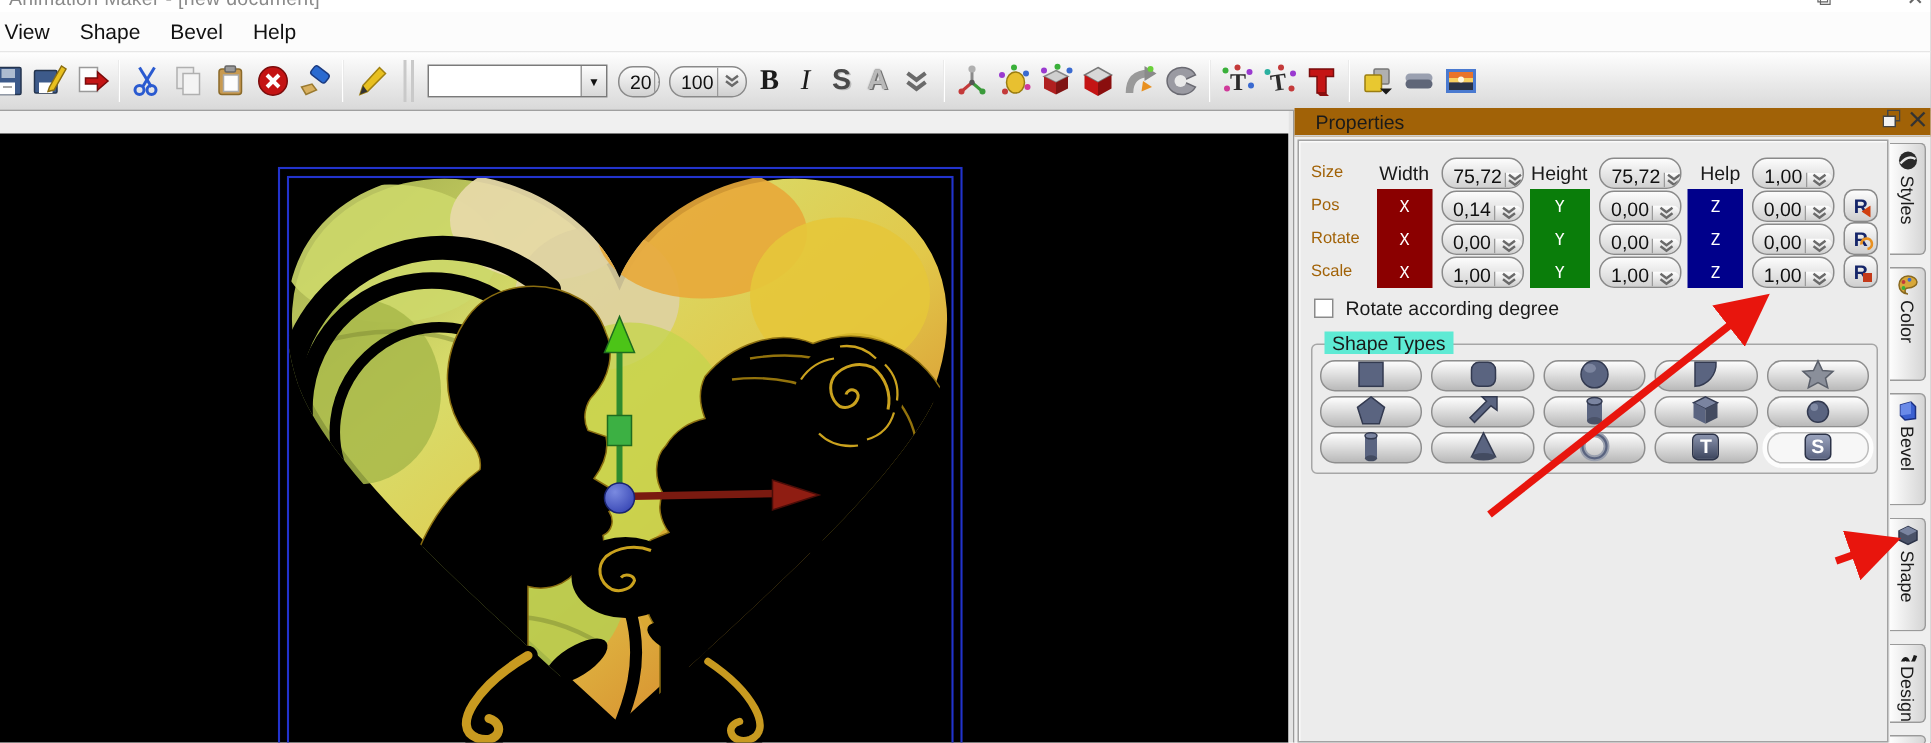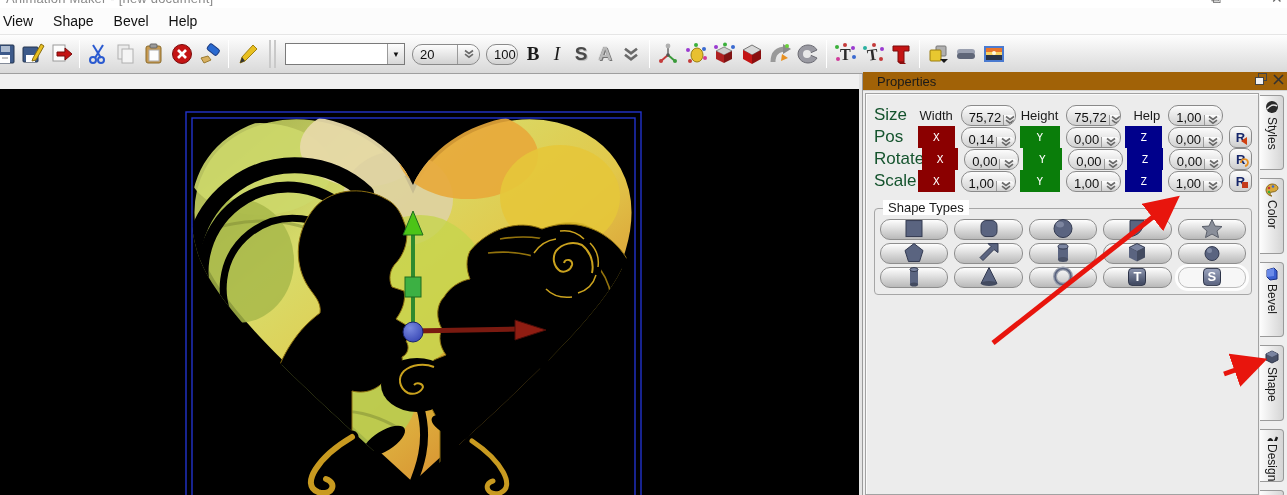--- a/index.html
+++ b/index.html
@@ -30,21 +30,21 @@
   .combo { width:120px; height:22px; background:#fff; border:1px solid #7a7a7a; display:flex; margin:0 4px; }
   .combo .cval { flex:1; font-size:12px; padding:3px 4px; color:#111; }
   .combo .darr { width:17px; border-left:1px solid #9a9a9a; background:linear-gradient(#fdfdfd,#d8d8d8);
     display:flex; align-items:center; justify-content:center; font-size:8px; color:#111; }
 
   .spin { height:21px; border:1px solid #8a8a8a; border-radius:10px;
     background:linear-gradient(#fcfcfc,#d2d2d2); display:flex; overflow:hidden; }
   .spin .val { flex:1; font-size:13px; color:#101010; padding:2px 2px 0 7px; white-space:nowrap; }
   .spin-btn { width:22px; border-left:1px solid #9a9a9a; border-radius:0 10px 10px 0;
     background:linear-gradient(#ffffff,#cfcfcf); display:flex; align-items:center; justify-content:center; }
-  .tb-spin { width:68px; margin:0 3px; }
+  .tb-spin { width:28px; margin:0 3px; }
 
   .fmt-btn { width:24px; height:28px; display:flex; align-items:center; justify-content:center; }
   .fB { font-weight:bold; font-size:19px; font-family:"Liberation Serif",serif; color:#1a1a1a; }
   .fI { font-style:italic; font-size:19px; font-family:"Liberation Serif",serif; color:#1a1a1a; }
   .fS { font-weight:bold; font-size:19px; color:#4a4a4a; text-shadow:1px 1px 0 #bbb; }
   .fA { font-weight:bold; font-size:19px; color:#b9b9b9; text-shadow:0 0 1px #555,1px 1px 0 #777; }
 
   
   #canvas-wrap { position:absolute; left:0; top:74px; width:859px; height:421px; background:#f0f0f0; }
   #canvas-black { position:absolute; left:0; top:15px; width:859px; height:406px; background:#000; }
@@ -52,38 +52,38 @@
 
   
   #prop-panel { position:absolute; left:863px; top:72px; width:424px; height:423px; background:#efefef; }
   #prop-header { position:absolute; left:0; top:0; width:424px; height:19px; background:#a16207;
     border-bottom:1px solid #d0d0d0; }
   #prop-header .ptitle { position:absolute; left:14px; top:2px; font-size:13px; color:#1a1a1a; }
   #prop-body { position:absolute; left:2px; top:21px; width:394px; height:402px;
     background:#ececec; border:1px solid #a2a2a2; box-shadow:inset 1px 1px 0 #fafafa; padding:10px 6px 0 8px; }
 
   .trow { display:flex; align-items:center; height:22px; }
-  .tlabel { width:48px; font-size:17px; color:#14532d; }
+  .tlabel { width:48px; font-size:11px; color:#a16207; }
   .badge { width:40px; height:22px; display:flex; align-items:center; justify-content:center;
     color:#fff; font-size:11px; font-family:"DejaVu Sans Mono",monospace; }
   .dimlabel { width:40px; font-size:13px; color:#1a1a1a; text-align:right; padding-right:2px; }
   .tspin { width:60px; margin:0 4px 0 6px;align-items:flex-end; }
   .rbtn { width:25px; height:22px; margin-left:2px; border:1px solid #8a8a8a; border-radius:7px;
     background:linear-gradient(#fdfdfd,#cfcfcf); display:flex; align-items:center; justify-content:center;
     font-size:13px; font-weight:bold; color:#16266a; position:relative; }
   .rbtn svg { position:absolute; right:2px; bottom:2px; }
   .rspacer { width:27px; }
 
   .chkrow { display:flex; align-items:center; margin:6px 0 0 2px; }
   .chkbox { width:13px; height:13px; background:#fff; border:1px solid #8a8a8a; margin-right:8px; }
   .chklabel { font-size:13px; color:#1a1a1a; }
 
   .groupbox { position:relative; margin-top:16px; border:1px solid #a6a6a6; border-radius:4px;
     padding:10px 5px 6px 5px; }
-  .grouptitle { position:absolute; top:-9px; left:8px; background:#ffffff; padding:0 5px; font-size:13px; color:#1a1a1a; }
+  .grouptitle { position:absolute; top:-9px; left:8px; background:#5eead4; padding:0 5px; font-size:13px; color:#1a1a1a; }
   .shape-grid { display:grid; grid-template-columns:repeat(5,1fr); column-gap:6px; row-gap:3px; }
   .shape-btn { height:21px; border:1px solid #8e8e8e; border-radius:10px;
     background:linear-gradient(#fefefe,#b9b9b9); position:relative; overflow:visible; }
   .shape-btn svg, .shape-btn .badge-letter { position:absolute; left:50%; top:50%; transform:translate(-50%,-56%); }
   .shape-btn.selected { background:#f7f7f7; border-color:#bdbdbd; box-shadow:0 0 0 3px #fdfdfd; }
   .badge-letter { width:18px; height:18px; border-radius:4px; background:linear-gradient(#8a93ad,#3d465e);
     color:#fff; font-weight:bold; font-size:13px; display:flex; align-items:center; justify-content:center;
     border:1px solid #2c3348; }
 
   
@@ -185,21 +185,21 @@
   </span>
   <span class="spin tb-spin">
     <span class="val">20</span>
     <span class="spin-btn chev">
         <svg width="12" height="10" viewBox="0 0 12 10">
           <path d="M2 1.5 L6 4.5 L10 1.5" fill="none" stroke="#6a6a6a" stroke-width="1.6"></path>
           <path d="M2 5.2 L6 8.2 L10 5.2" fill="none" stroke="#6a6a6a" stroke-width="1.6"></path>
         </svg>
       </span>
   </span>
-  <span class="spin tb-spin" style="width:32px">
+  <span class="spin tb-spin" style="width:52px">
     <span class="val">100</span>
     <span class="spin-btn chev">
         <svg width="12" height="10" viewBox="0 0 12 10">
           <path d="M2 1.5 L6 4.5 L10 1.5" fill="none" stroke="#6a6a6a" stroke-width="1.6"></path>
           <path d="M2 5.2 L6 8.2 L10 5.2" fill="none" stroke="#6a6a6a" stroke-width="1.6"></path>
         </svg>
       </span>
   </span>
   <span class="fmt-btn">
       <span class="fB">B</span>
@@ -598,20 +598,24 @@
           </span>
         </span>
       <span class="rbtn">
           <span>R</span>
           <svg width="8" height="8">
             <rect x="1" y="1" width="6" height="6" fill="#c43a1a"></rect>
           </svg>
         </span>
     </div>
 
+    <div class="chkrow">
+      <span class="chkbox"></span>
+      <span class="chklabel">Rotate according degree</span>
+    </div>
 
     <div class="groupbox">
       <span class="grouptitle">Shape Types</span>
       <div class="shape-grid">
         <span class="shape-btn">
             <svg width="24" height="24">
               <rect x="4" y="4" width="16" height="16" fill="#5a6480" stroke="#333a50"></rect>
             </svg>
           </span>
         <span class="shape-btn">

